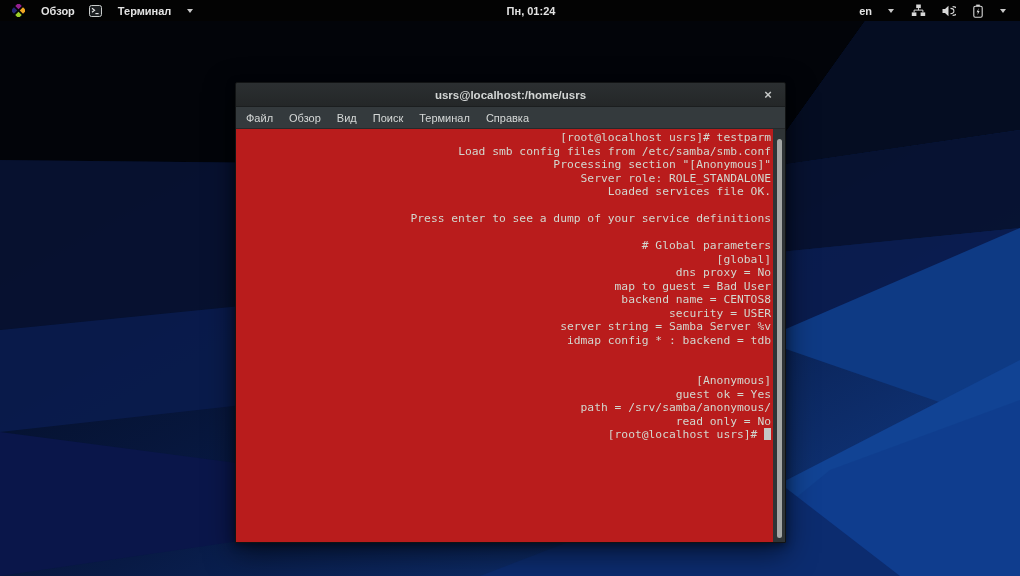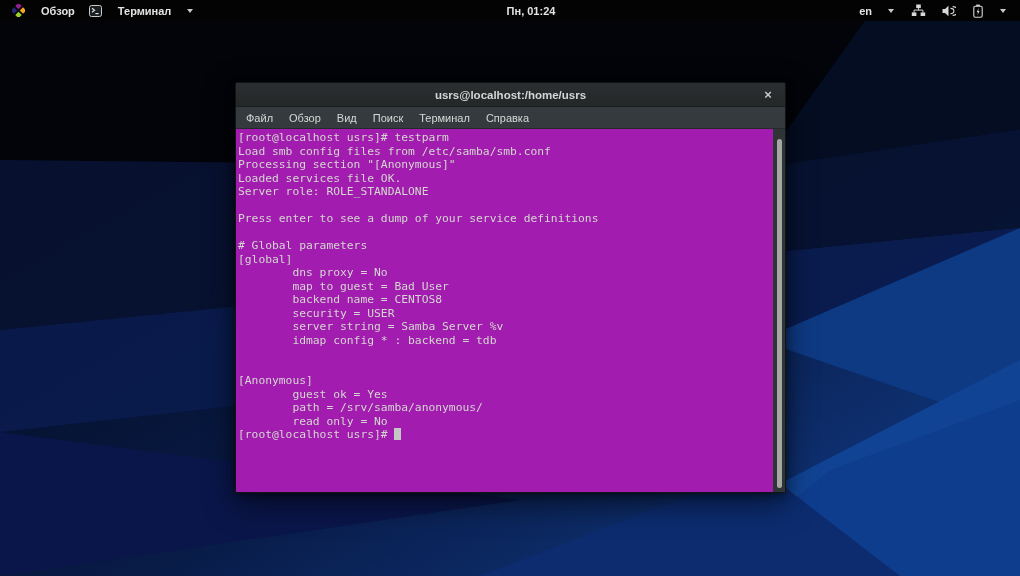--- a/index.html
+++ b/index.html
@@ -22,21 +22,21 @@
   .topbar-clock {
     position:absolute; left:0; right:0; top:0; height:21px;
     display:flex; align-items:center; justify-content:center; pointer-events:none;margin-left:42px;
   }
   .topbar-clock span { pointer-events:auto; }
   .caret { width:0; height:0; border-left:3.5px solid transparent; border-right:3.5px solid transparent; border-top:4px solid #c9c9c9; display:inline-block; }
   .tb-icon { display:inline-flex; align-items:center; }
 
   
   .window {
-    position:absolute; left:235px; top:82px; width:551px; height:411px; z-index:10;
+    position:absolute; left:235px; top:82px; width:551px; height:461px; z-index:10;
     border:1px solid #111314; border-radius:2px 2px 0 0;
     box-shadow:0 10px 30px rgba(0,0,0,.55), 0 2px 8px rgba(0,0,0,.45);
     display:flex; flex-direction:column; overflow:hidden;
   }
   .titlebar {
     height:24px; flex:0 0 24px; background:linear-gradient(#2b2f31,#242728);
     border-bottom:1px solid #1b1e1f; position:relative;
     display:flex; align-items:center; justify-content:center;
   }
   .titlebar-text { color:#d3d6d5; font-size:11.5px; font-weight:600; }
@@ -44,22 +44,22 @@
     position:absolute; right:8px; top:0; height:100%; width:18px;
     display:flex; align-items:center; justify-content:center;
     color:#c6c9c8; font-size:13px; font-weight:700; cursor:default;
   }
   .menubar {
     height:22px; flex:0 0 22px; background:#343a3d; border-bottom:1px solid #26292b;
     display:flex; align-items:center; padding-left:2px;
   }
   .menu-item { color:#d6d9d8; font-size:11px; padding:3px 8px; cursor:default; }
   .screen {
-    flex:1 1 auto; background:#a21caf; position:relative;
-    padding:2px 14px 0 2px; overflow:hidden;
+    flex:1 1 auto; background:#b91c1c; position:relative;
+    padding:2px 14px 0 2px; overflow:hidden;text-align:right;
   }
   .term-text {
     font-family:"DejaVu Sans Mono", monospace; font-size:11.3px; line-height:13.5px;
     color:#d3d7cf;
   }
   .tline { white-space:pre; height:13.5px; }
   .cursor { display:inline-block; width:6.8px; height:12px; background:#c4c7c5; vertical-align:-2px; }
   .scroll-track { position:absolute; top:0; bottom:0; right:0; width:12px; background:#2f3436; }
   .scroll-thumb { position:absolute; top:10px; bottom:4px; right:3px; width:5px; border-radius:2.5px; background:#a4a7a5; }
 </style>
@@ -161,22 +161,22 @@
       <span class="menu-item">Вид</span>
       <span class="menu-item">Поиск</span>
       <span class="menu-item">Терминал</span>
       <span class="menu-item">Справка</span>
     </div>
   <div class="screen">
     <div class="term-text">
         <div class="tline">[root@localhost usrs]# testparm</div>
         <div class="tline">Load smb config files from /etc/samba/smb.conf</div>
         <div class="tline">Processing section "[Anonymous]"</div>
+        <div class="tline">Server role: ROLE_STANDALONE</div>
         <div class="tline">Loaded services file OK.</div>
-        <div class="tline">Server role: ROLE_STANDALONE</div>
         <div class="tline"> </div>
         <div class="tline">Press enter to see a dump of your service definitions</div>
         <div class="tline"> </div>
         <div class="tline"># Global parameters</div>
         <div class="tline">[global]</div>
         <div class="tline">        dns proxy = No</div>
         <div class="tline">        map to guest = Bad User</div>
         <div class="tline">        backend name = CENTOS8</div>
         <div class="tline">        security = USER</div>
         <div class="tline">        server string = Samba Server %v</div>

